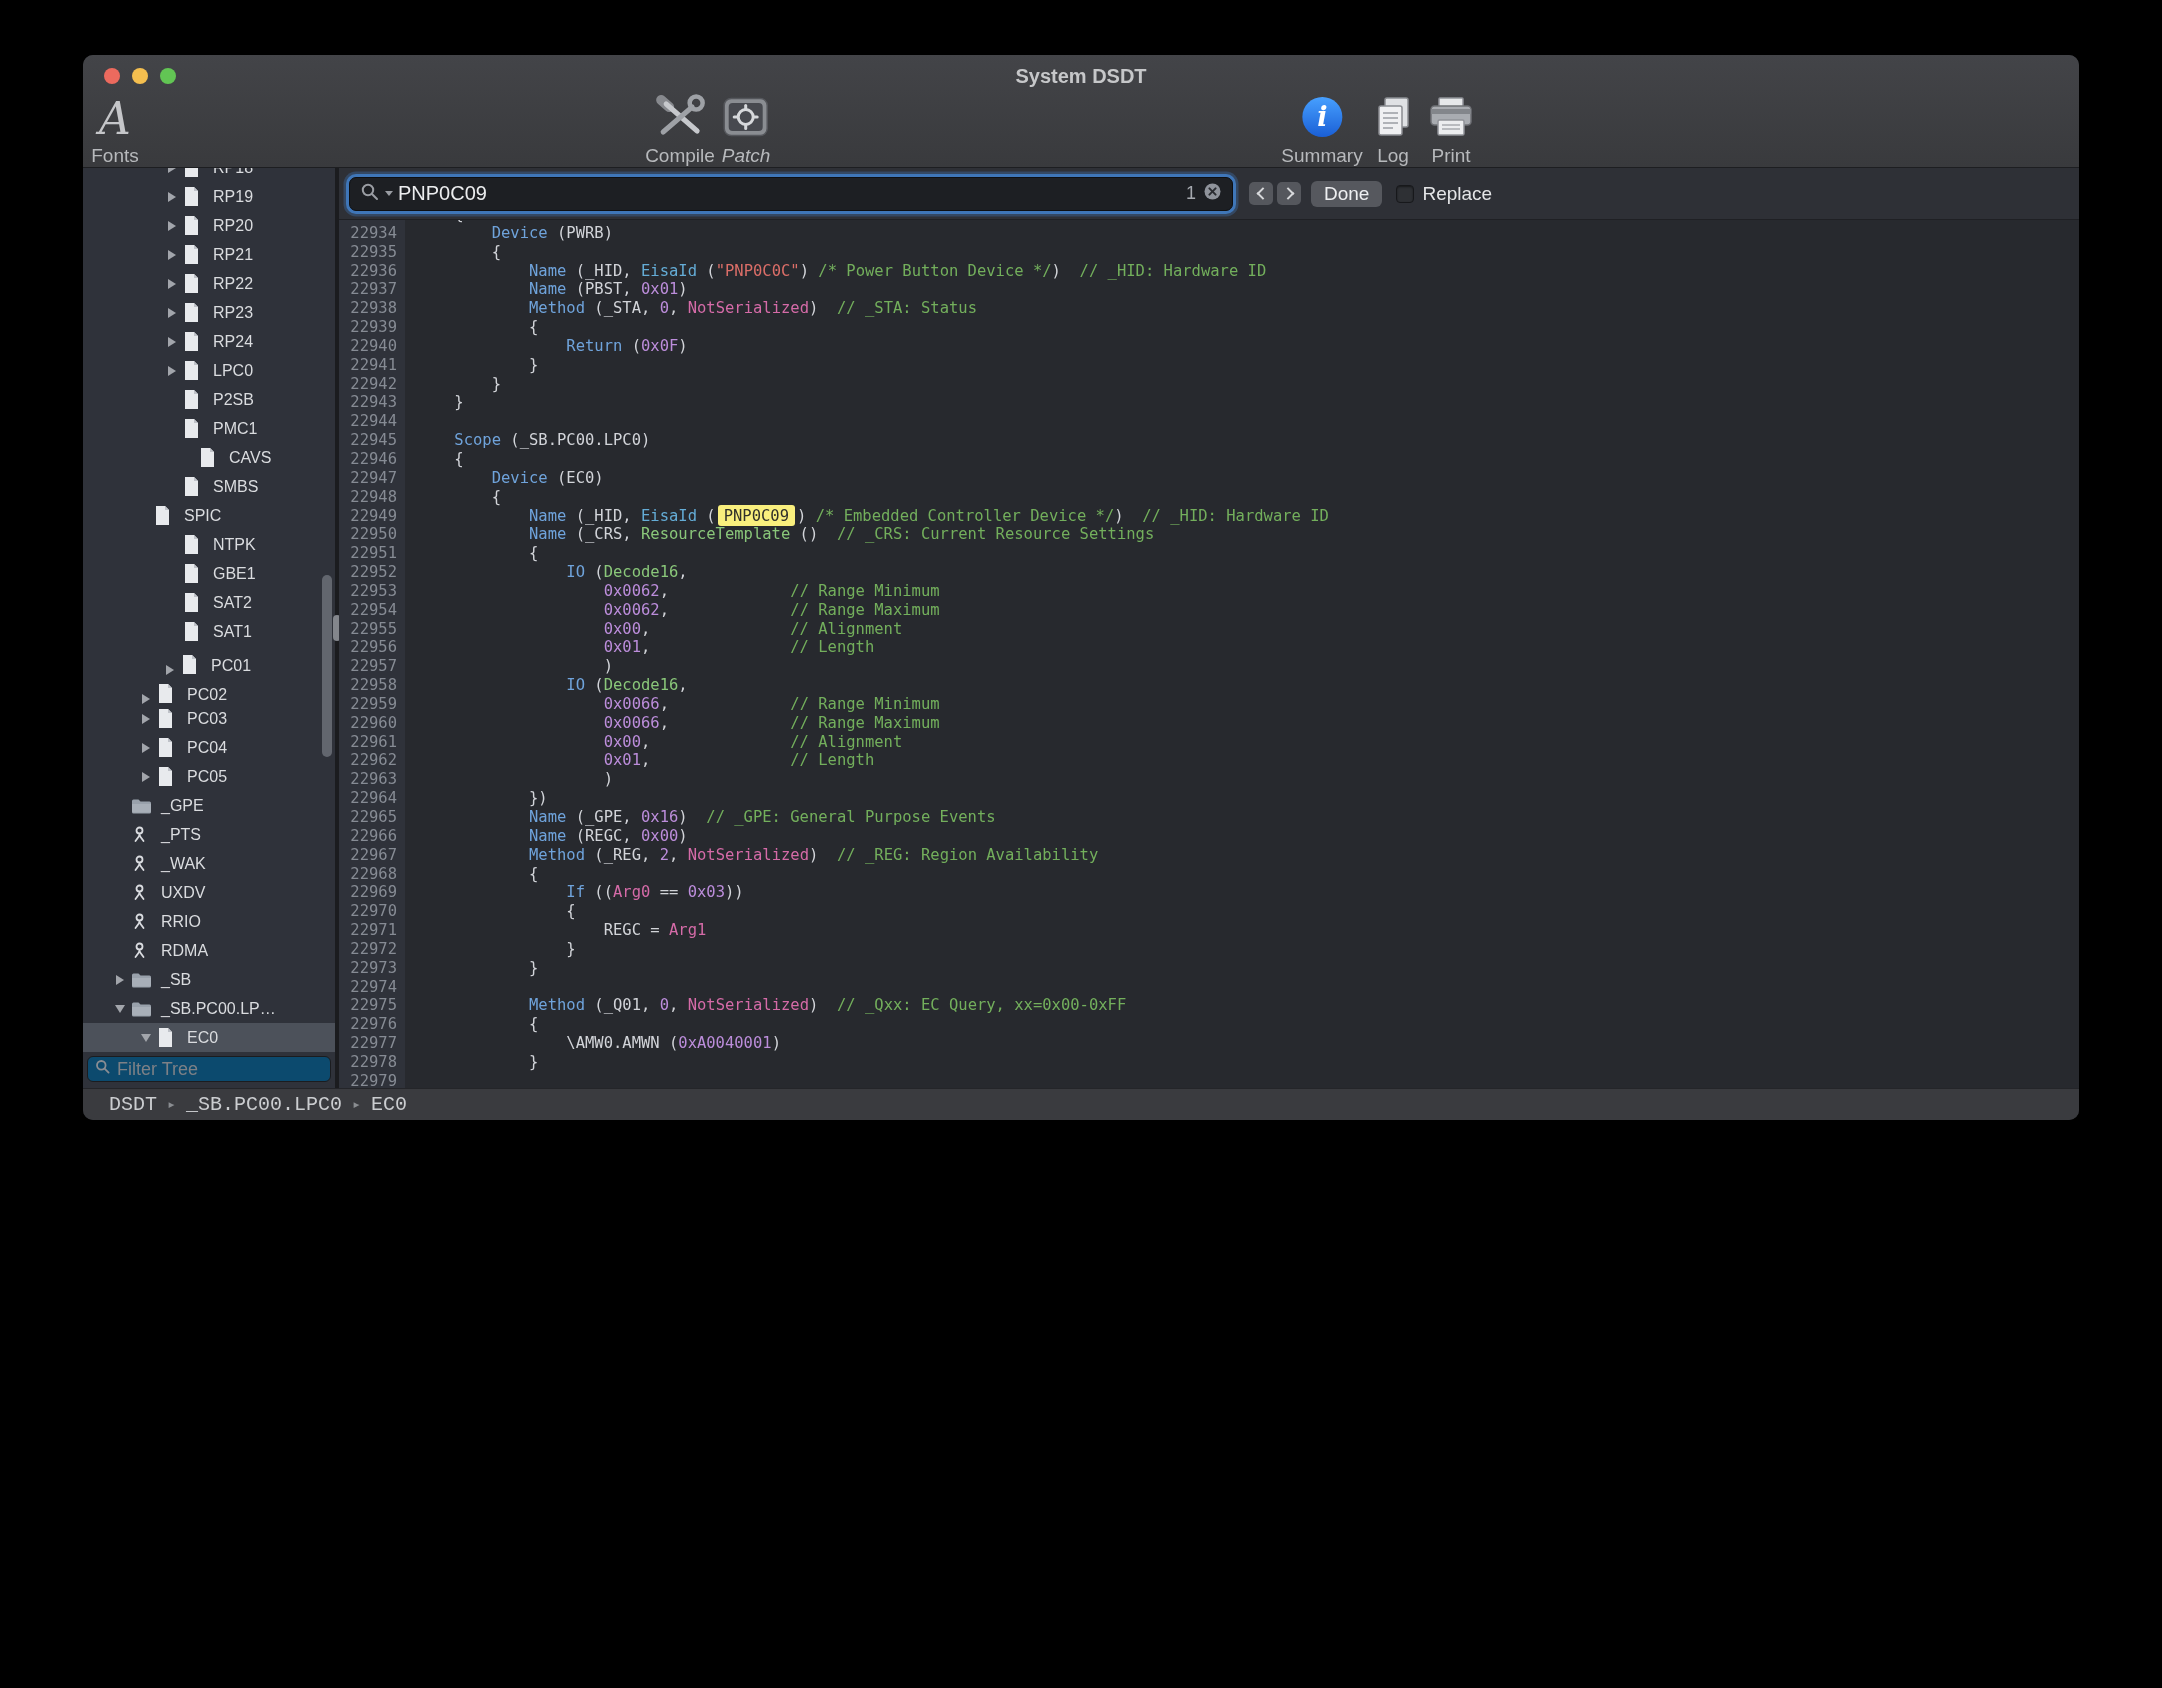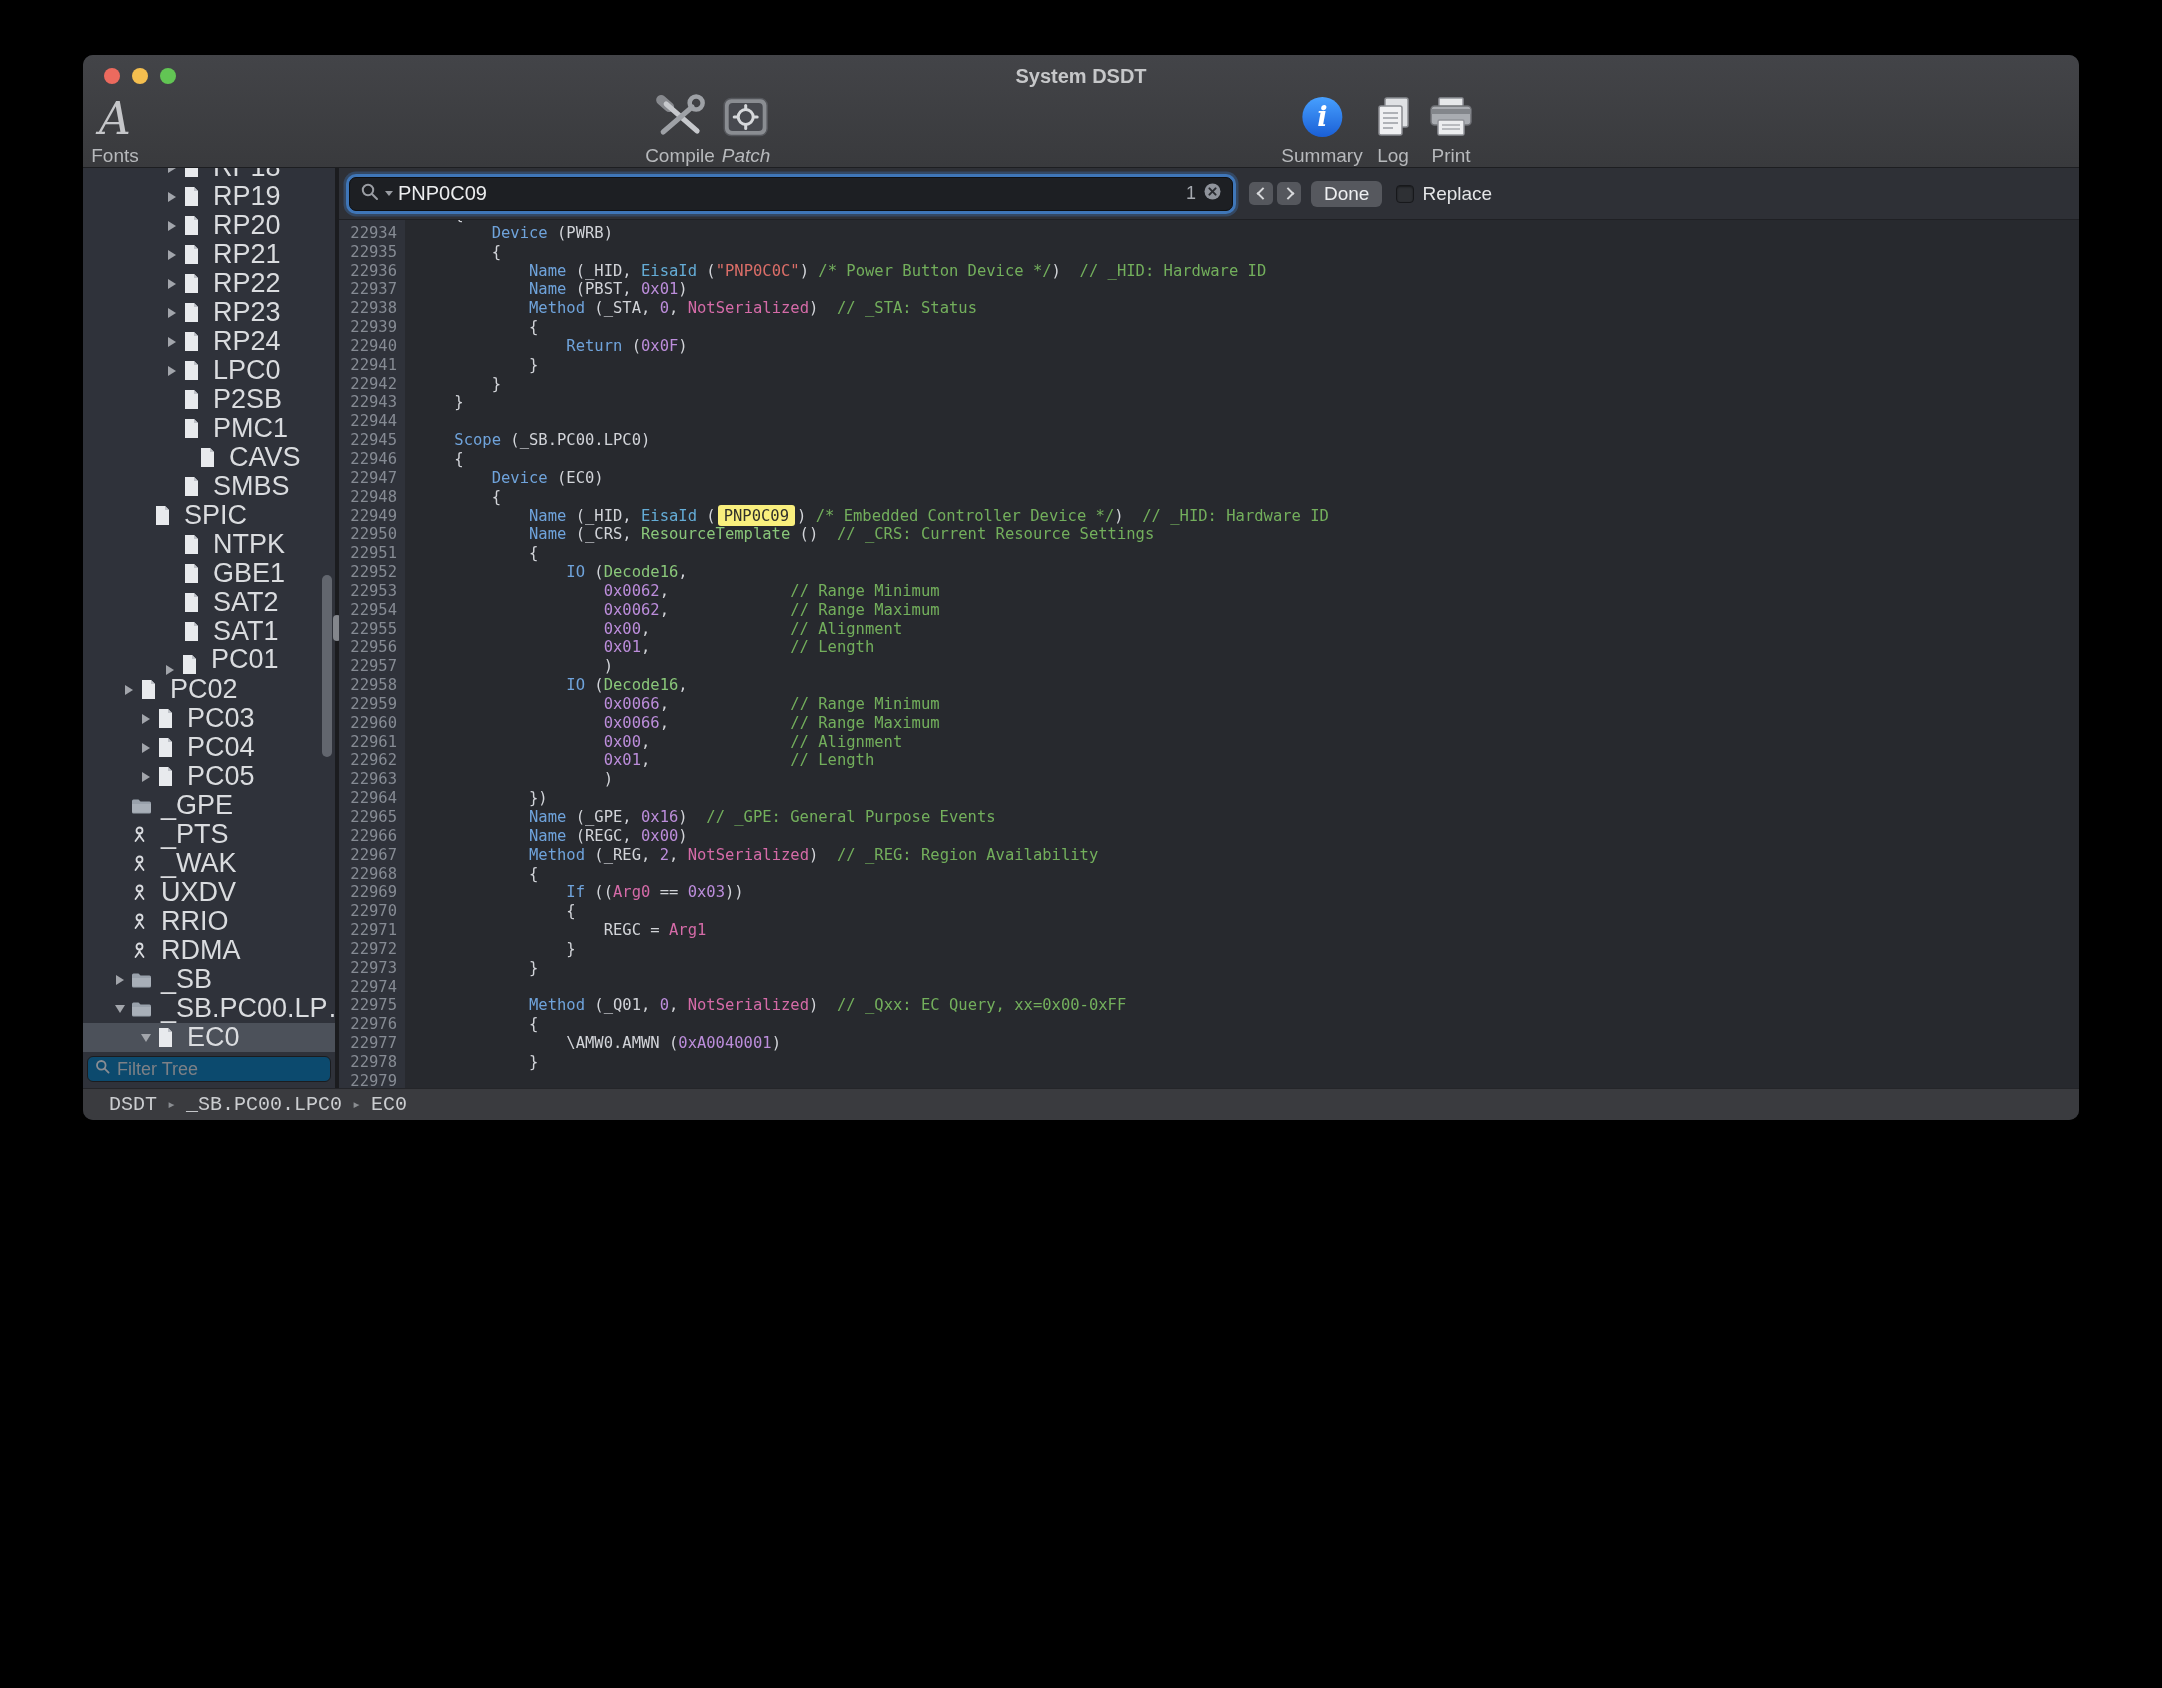--- a/index.html
+++ b/index.html
@@ -35,21 +35,21 @@
   .tb-print   { left:1368px; }
   .fonts-glyph { font-family:"DejaVu Serif","Liberation Serif",serif; font-style:italic;
     font-size:44px; color:#C5C6C9; line-height:1; }
 
   
   .content { position:absolute; top:113px; bottom:32px; left:0; right:0; display:flex; }
 
   
   .sidebar { position:relative; width:252px; flex:none; background:#2F323A; overflow:hidden; }
   .tree { position:absolute; top:-15px; left:0; right:0; }
-  .tree-row { height:29px; display:flex; align-items:center; color:#DADCDF; font-size:27px; white-space:nowrap; }
+  .tree-row { height:29px; display:flex; align-items:center; color:#DADCDF; font-size:16px; white-space:nowrap; }
   .tree-row.selected { background:#4C515A; }
   .disc { width:22px; flex:none; display:flex; align-items:center; justify-content:center; }
   .disc.right::before { content:""; width:0; height:0;
     border-left:8px solid #A2A5AB; border-top:5.5px solid transparent; border-bottom:5.5px solid transparent; }
   .disc.down::before { content:""; width:0; height:0;
     border-top:8px solid #A2A5AB; border-left:5.5px solid transparent; border-right:5.5px solid transparent; }
   .node-icon { width:26px; flex:none; display:flex; align-items:center; }
   .tree-label { margin-left:4px; }
   .sb-scroll { position:absolute; right:3px; top:407px; width:10px; height:182px;
     border-radius:5px; background:rgba(195,200,210,0.35); }
@@ -397,21 +397,21 @@
           <div class="tree-row" style="padding-left: 76px; align-items: flex-end;">
             <span class="disc right"></span>
             <span class="node-icon">
               <svg width="17" height="21" viewBox="0 0 17 21">
                 <path d="M2 1 h9 l4 4 v15 h-13 z" fill="#E8EAED"></path>
                 <path d="M11 1 l4 4 h-4 z" fill="#BFC2C8"></path>
               </svg>
             </span>
             <span class="tree-label">PC01</span>
           </div>
-          <div class="tree-row" style="padding-left: 35px;">
+          <div class="tree-row" style="padding-left: 52px; align-items: flex-end;">
             <span class="disc right"></span>
             <span class="node-icon">
               <svg width="17" height="21" viewBox="0 0 17 21">
                 <path d="M2 1 h9 l4 4 v15 h-13 z" fill="#E8EAED"></path>
                 <path d="M11 1 l4 4 h-4 z" fill="#BFC2C8"></path>
               </svg>
             </span>
             <span class="tree-label">PC02</span>
           </div>
           <div class="tree-row" style="padding-left: 52px;">

